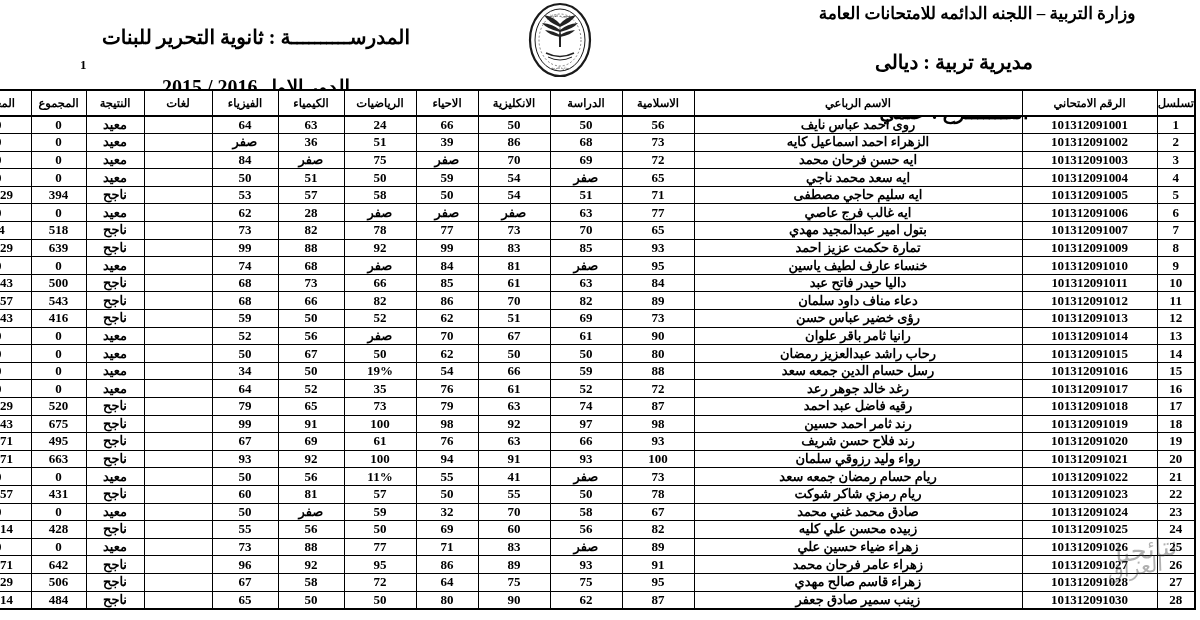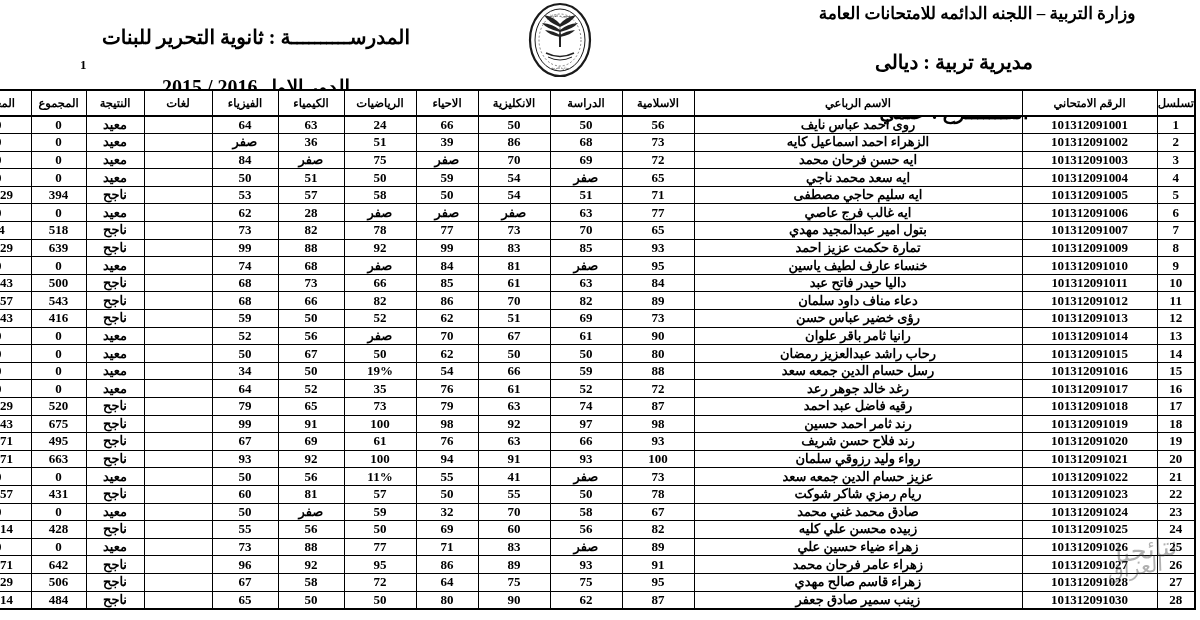--- a/index.html
+++ b/index.html
@@ -582,21 +582,21 @@
             <td>92</td>
             <td>93</td>
             <td></td>
             <td class="ar-small">ناجح</td>
             <td>663</td>
             <td>94.71</td>
           </tr>
           <tr>
             <td class="seq">21</td>
             <td class="examno">101312091022</td>
-            <td class="name">عزيز حسام الدين جمعه سعد</td>
+            <td class="name">ريام حسام رمضان جمعه سعد</td>
             <td>73</td>
             <td class="ar-small">صفر</td>
             <td>41</td>
             <td>55</td>
             <td>11%</td>
             <td>56</td>
             <td>50</td>
             <td></td>
             <td class="ar-small">معيد</td>
             <td>0</td>

